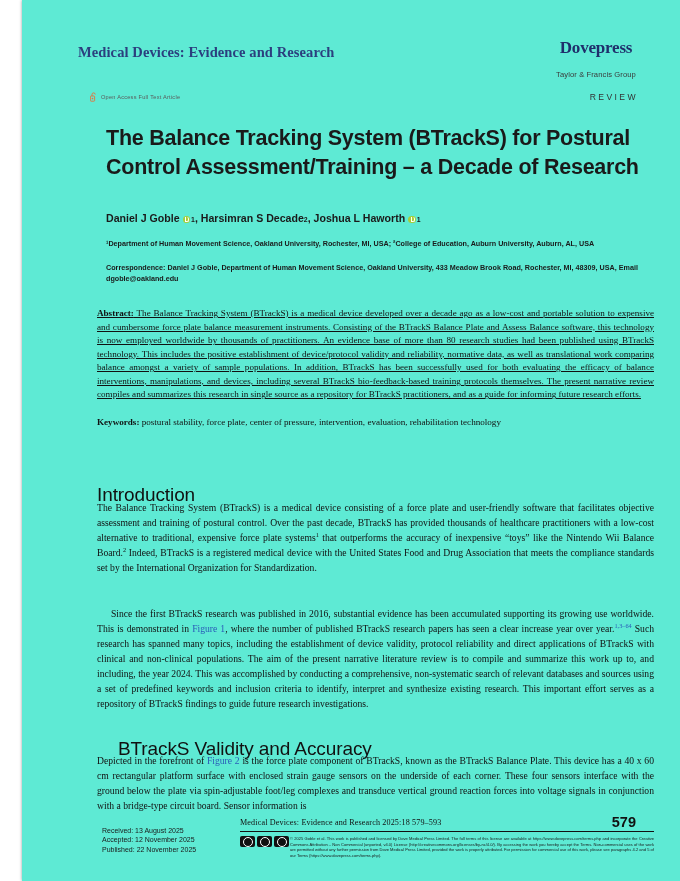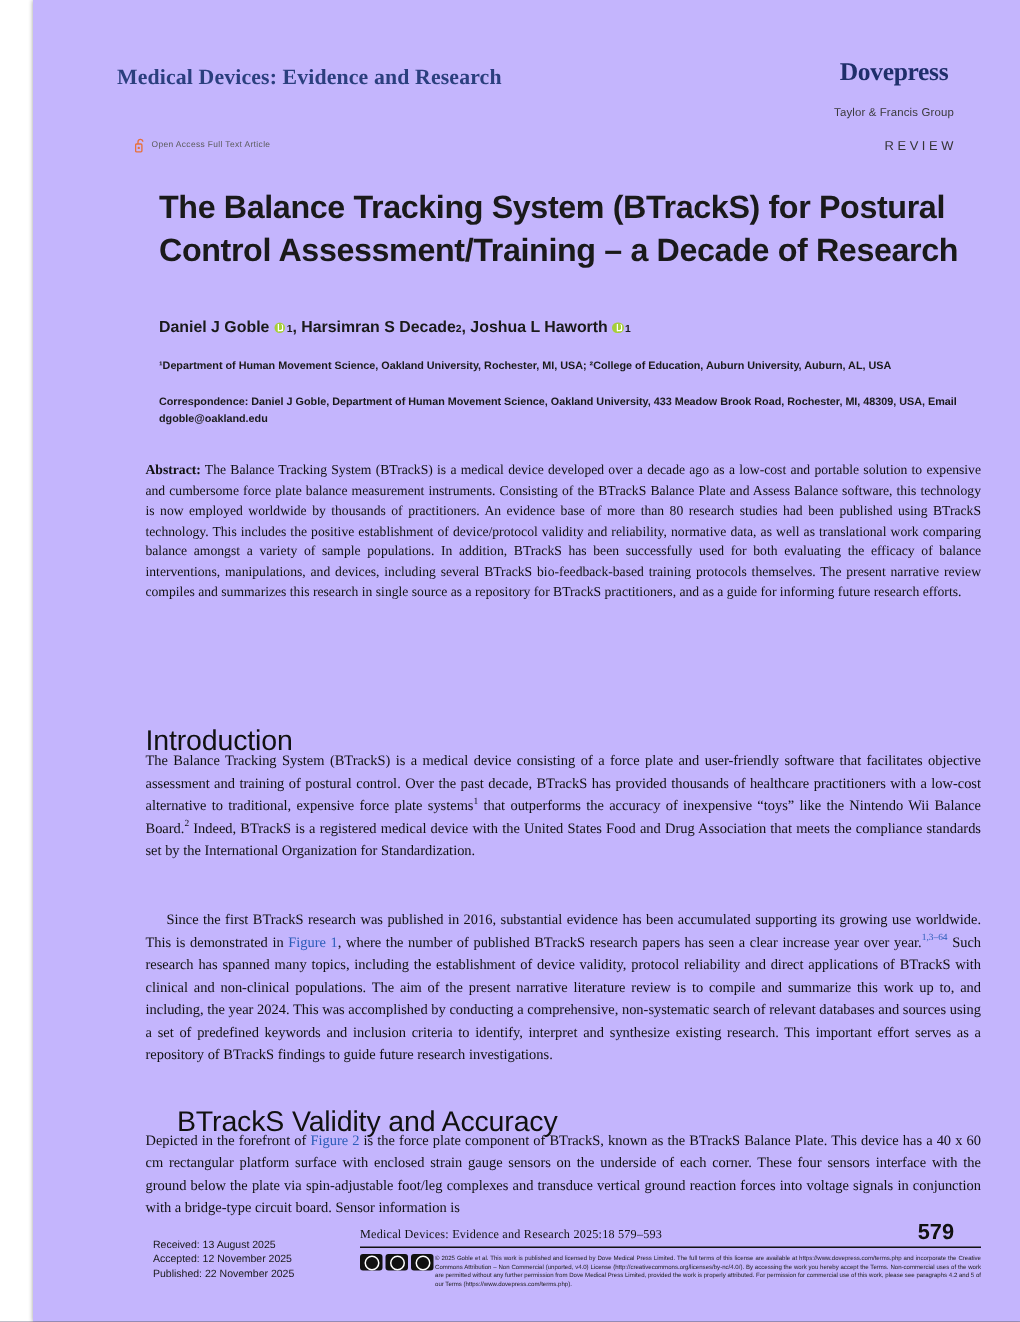--- a/index.html
+++ b/index.html
@@ -12,21 +12,21 @@
     height: 881px;
     overflow: hidden;
     font-family: "Liberation Serif", serif;
   }
   .page {
     position: absolute;
     left: 22px;
     top: 0;
     width: 658px;
     height: 881px;
-    background: #c4b5fd;
+    background: #5eead4;
     box-shadow: 0 0 3px rgba(0,0,0,0.4);
   }
   .side-strip {
     position: absolute;
     left: 0; top: 0;
     width: 22px; height: 881px;
     background: #ffffff;
   }
   
   .vertical-note {
@@ -174,20 +174,21 @@
   .abstract {
     position: absolute;
     left: 75px;
     top: 307px;
     width: 557px;
     font-family: "Liberation Serif", serif;
     font-size: 9.1px;
     line-height: 13.55px;
     color: #111111;
     text-align: justify;
+    text-decoration: underline;
   }
   .abstract b { font-weight: bold; }
   .keywords {
     position: absolute;
     left: 75px;
     top: 416px;
     width: 557px;
     font-family: "Liberation Serif", serif;
     font-size: 9.1px;
     line-height: 13.5px;
@@ -324,20 +325,23 @@
   </div>
 
   <div class="affil">¹Department of Human Movement Science, Oakland University, Rochester, MI, USA; ²College of Education, Auburn University, Auburn, AL, USA</div>
 
   <div class="corresp">Correspondence: Daniel J Goble, Department of Human Movement Science, Oakland University, 433 Meadow Brook Road, Rochester, MI, 48309, USA, Email dgoble@oakland.edu</div>
 
   <div class="abstract">
     <b>Abstract:</b><span> The Balance Tracking System (BTrackS) is a medical device developed over a decade ago as a low-cost and portable solution to expensive and cumbersome force plate balance measurement instruments. Consisting of the BTrackS Balance Plate and Assess Balance software, this technology is now employed worldwide by thousands of practitioners. An evidence base of more than 80 research studies had been published using BTrackS technology. This includes the positive establishment of device/protocol validity and reliability, normative data, as well as translational work comparing balance amongst a variety of sample populations. In addition, BTrackS has been successfully used for both evaluating the efficacy of balance interventions, manipulations, and devices, including several BTrackS bio-feedback-based training protocols themselves. The present narrative review compiles and summarizes this research in single source as a repository for BTrackS practitioners, and as a guide for informing future research efforts.</span>
   </div>
 
+  <div class="keywords">
+    <b>Keywords:</b><span> postural stability, force plate, center of pressure, intervention, evaluation, rehabilitation technology</span>
+  </div>
 
   <h2 class="h1" style="top:468px;">Introduction</h2>
 
   <p class="para" style="top:490px;"><span>The Balance Tracking System (BTrackS) is a medical device consisting of a force plate and user-friendly software that facilitates objective assessment and training of postural control. Over the past decade, BTrackS has provided thousands of healthcare practitioners with a low-cost alternative to traditional, expensive force plate systems</span><sup>1</sup><span> that outperforms the accuracy of inexpensive “toys” like the Nintendo Wii Balance Board.</span><sup>2</sup><span> Indeed, BTrackS is a registered medical device with the United States Food and Drug Association that meets the compliance standards set by the International Organization for Standardization.</span></p>
 
   <p class="para" style="top:596px; text-indent:14px;"><span>Since the first BTrackS research was published in 2016, substantial evidence has been accumulated supporting its growing use worldwide. This is demonstrated in </span><span class="link">Figure 1</span><span>, where the number of published BTrackS research papers has seen a clear increase year over year.</span><sup class="link">1,3–64</sup><span> Such research has spanned many topics, including the establishment of device validity, protocol reliability and direct applications of BTrackS with clinical and non-clinical populations. The aim of the present narrative literature review is to compile and summarize this work up to, and including, the year 2024. This was accomplished by conducting a comprehensive, non-systematic search of relevant databases and sources using a set of predefined keywords and inclusion criteria to identify, interpret and synthesize existing research. This important effort serves as a repository of BTrackS findings to guide future research investigations.</span></p>
 
   <h2 class="h1" style="top:722px;padding-left:21px;">BTrackS Validity and Accuracy</h2>
 
   <p class="para" style="top:743px;"><span>Depicted in the forefront of </span><span class="link">Figure 2</span><span> is the force plate component of BTrackS, known as the BTrackS Balance Plate. This device has a 40 x 60 cm rectangular platform surface with enclosed strain gauge sensors on the underside of each corner. These four sensors interface with the ground below the plate via spin-adjustable foot/leg complexes and transduce vertical ground reaction forces into voltage signals in conjunction with a bridge-type circuit board. Sensor information is</span></p>

